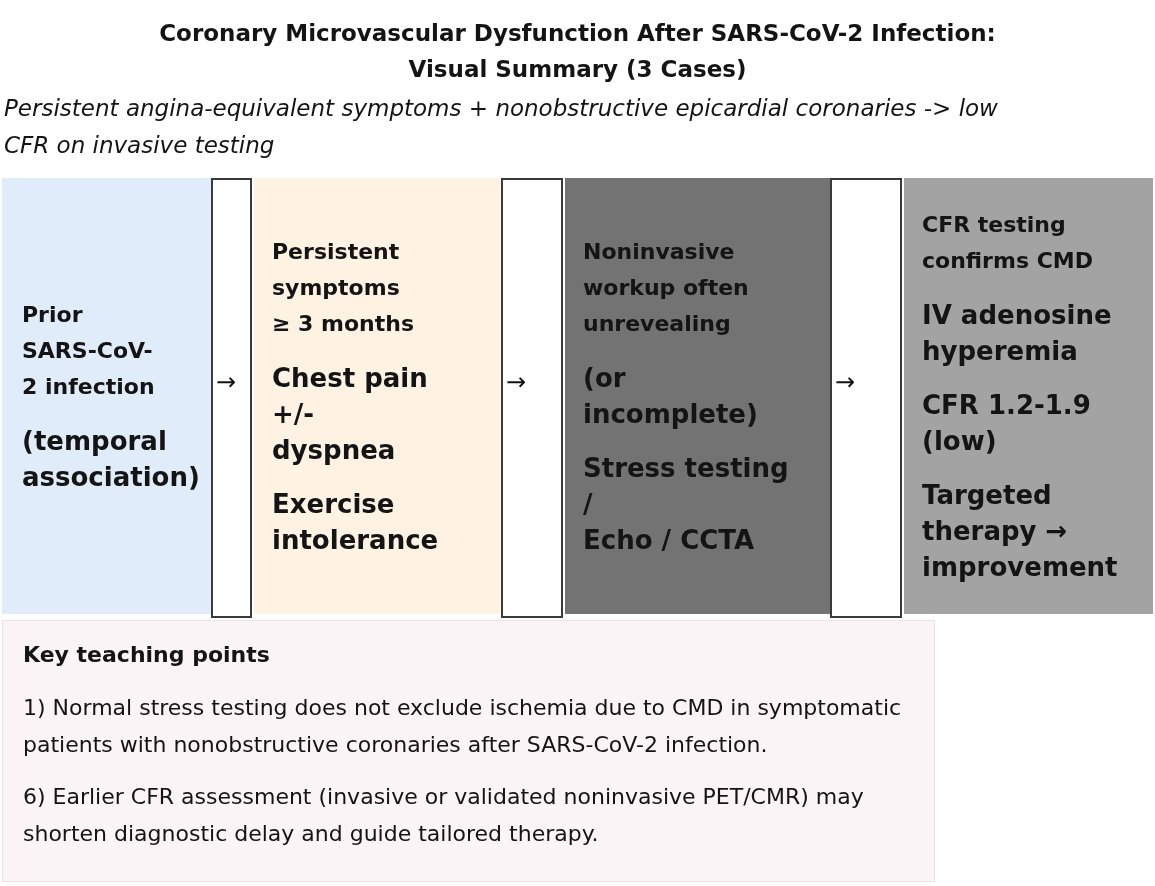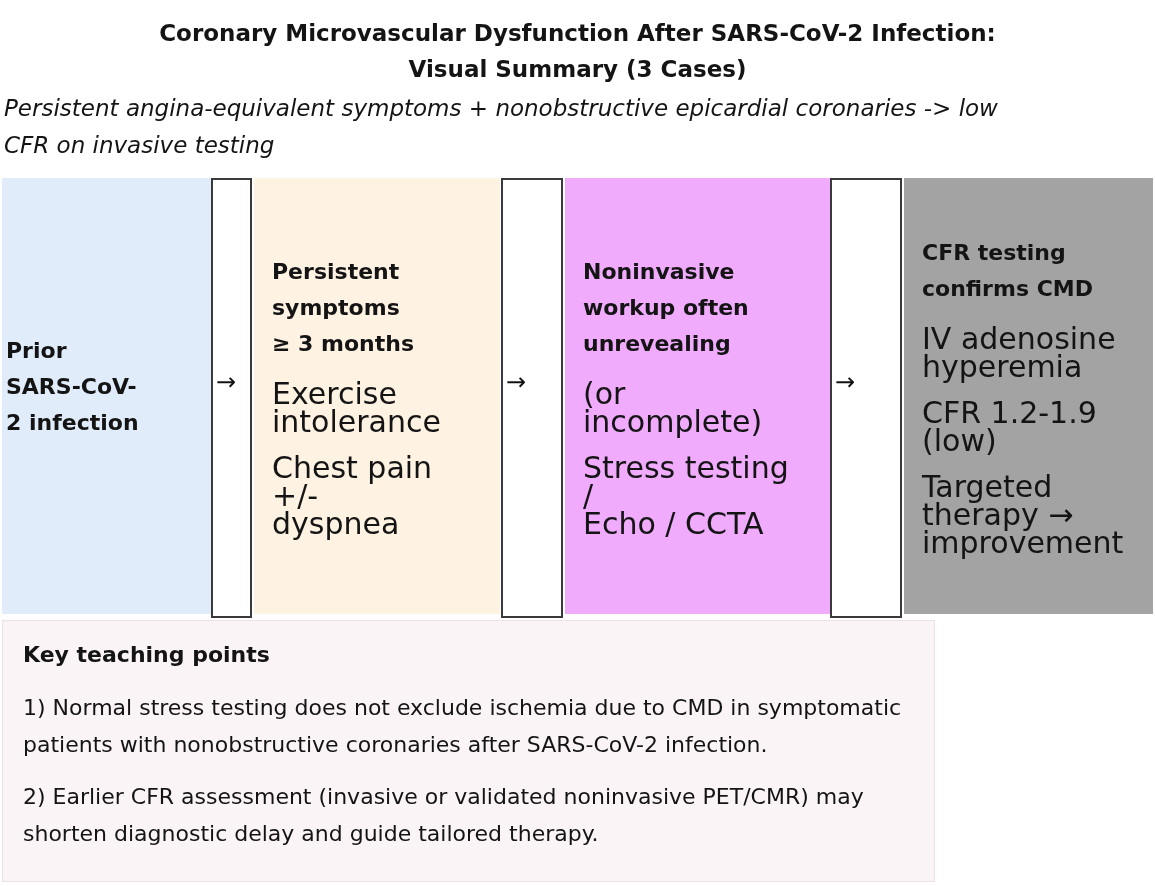--- a/index.html
+++ b/index.html
@@ -17,24 +17,24 @@
   .subtitle {
     position:absolute; top:90px; left:4px; width:1150px;
     font-style:italic; font-size:23px; line-height:37px;
   }
 
   .box {
     position:absolute; top:178px; height:436px; box-sizing:border-box;
     display:flex; flex-direction:column; justify-content:center;
   }
   .box h2 { font-size:22px; line-height:36px; font-weight:bold; margin:0 0 18px 0; }
-  .box p  { font-size:30px; line-height:28px; font-weight:normal; margin:0 0 18px 0; }
+  .box p  { font-size:26px; line-height:36px; font-weight:bold; margin:0 0 18px 0; }
   .box p:last-child { margin-bottom:0; }
 
-  .box-1 { left:2px;   width:232px; padding:0 30px 0 4px; }
+  .box-1 { left:2px;   width:232px; padding:0 30px 0 20px; }
   .box-2 { left:254px; width:246px; padding:0 34px 0 18px; }
   .box-3 { left:565px; width:265px; padding:0 30px 0 18px; }
   .box-4 { left:904px; width:249px; padding:0 26px 0 18px; }
 
   .conn {
     position:absolute; top:178px; height:440px; background:#ffffff;
     border:2px solid #3a3a3a; box-sizing:border-box;
   }
   .conn-1 { left:211px; width:41px; }
   .conn-2 { left:501px; width:62px; }
@@ -62,41 +62,43 @@
 
   <div class="subtitle pre">Persistent angina-equivalent symptoms + nonobstructive epicardial coronaries -&gt; low
 CFR on invasive testing</div>
 
   <div>
 
     <section class="box box-1" style="background: rgb(225, 236, 251);">
       <h2 class="pre">Prior
 SARS-CoV-
 2 infection</h2>
+      <p class="pre">(temporal
+association)</p>
     </section>
 
     <div class="conn conn-1">
       <span class="arrow">→</span>
     </div>
 
     <section class="box box-2" style="background: rgb(254, 243, 226);">
       <h2 class="pre">Persistent
 symptoms
 ≥ 3 months</h2>
+      <p class="pre">Chest pain +/-
+dyspnea</p>
       <p class="pre">Exercise
 intolerance</p>
-      <p class="pre">Chest pain +/-
-dyspnea</p>
     </section>
 
     <div class="conn conn-2">
       <span class="arrow">→</span>
     </div>
 
-    <section class="box box-3" style="background: #f0abfc;">
+    <section class="box box-3" style="background: #737373;">
       <h2 class="pre">Noninvasive
 workup often
 unrevealing</h2>
       <p class="pre">(or incomplete)</p>
       <p class="pre">Stress testing /
 Echo / CCTA</p>
     </section>
 
     <div class="conn conn-3">
       <span class="arrow">→</span>
@@ -113,17 +115,17 @@
 therapy →
 improvement</p>
     </section>
 
   </div>
 
   <section class="teaching" style="background: rgb(250, 244, 246);">
     <h2>Key teaching points</h2>
     <p class="pre">1) Normal stress testing does not exclude ischemia due to CMD in symptomatic
 patients with nonobstructive coronaries after SARS-CoV-2 infection.</p>
-    <p class="pre">2) Earlier CFR assessment (invasive or validated noninvasive PET/CMR) may
+    <p class="pre">6) Earlier CFR assessment (invasive or validated noninvasive PET/CMR) may
 shorten diagnostic delay and guide tailored therapy.</p>
   </section>
 
 </div>
 
 </body></html>

